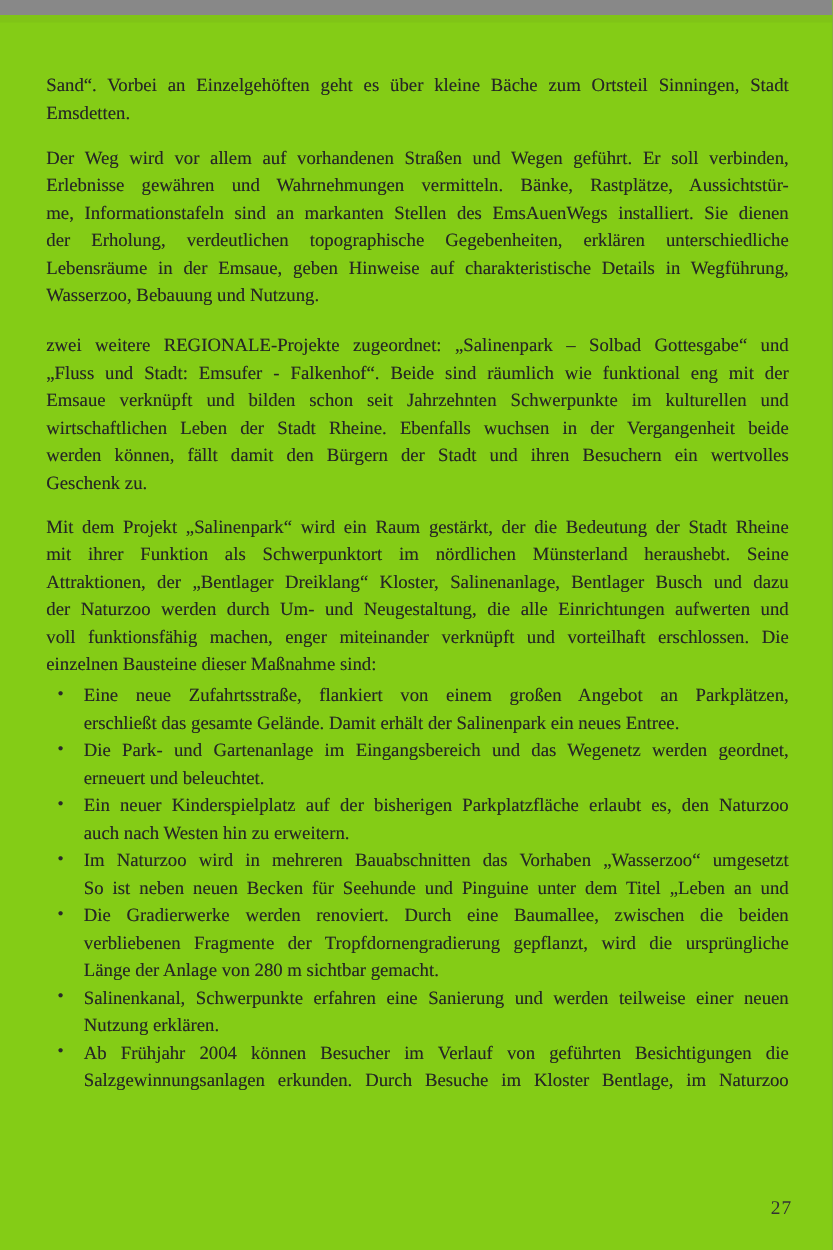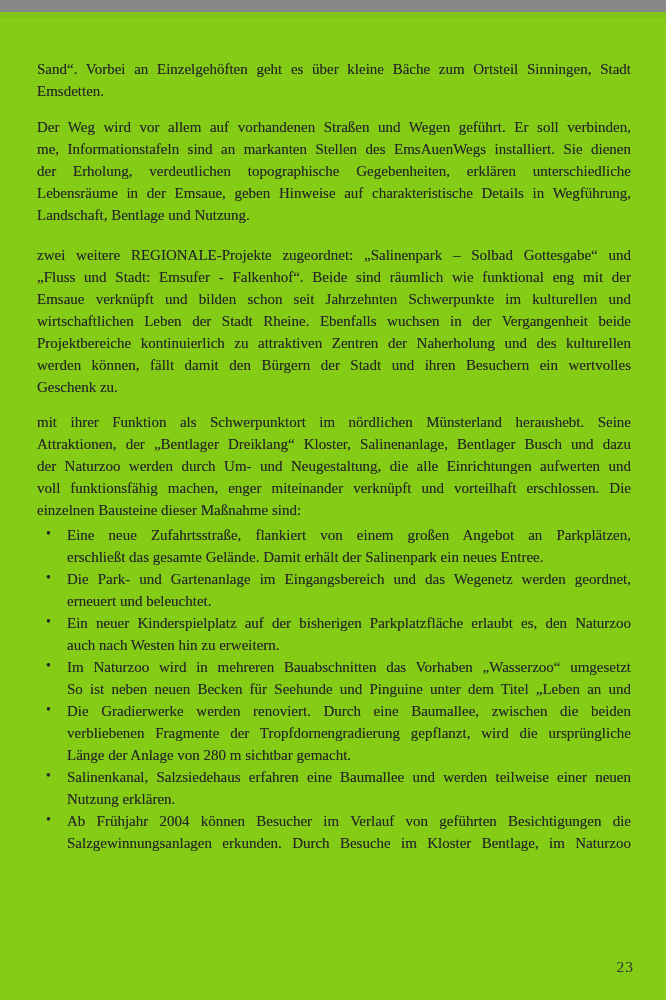--- a/index.html
+++ b/index.html
@@ -80,37 +80,38 @@
 
   <div class="content">
 
     <div class="para p1">
         <div class="line">Sand“. Vorbei an Einzelgehöften geht es über kleine Bäche zum Ortsteil Sinningen, Stadt</div>
         <div class="line last">Emsdetten.</div>
       </div>
 
     <div class="para p2">
         <div class="line">Der Weg wird vor allem auf vorhandenen Straßen und Wegen geführt. Er soll verbinden,</div>
+        <div class="line">Erlebnisse gewähren und Wahrnehmungen vermitteln. Bänke, Rastplätze, Aussichtstür-</div>
         <div class="line">me, Informationstafeln sind an markanten Stellen des EmsAuenWegs installiert. Sie dienen</div>
         <div class="line">der Erholung, verdeutlichen topographische Gegebenheiten, erklären unterschiedliche</div>
         <div class="line">Lebensräume in der Emsaue, geben Hinweise auf charakteristische Details in Wegführung,</div>
-        <div class="line last">Landschaft, Bentlage und Nutzung.</div>
+        <div class="line last">Wasserzoo, Bebauung und Nutzung.</div>
       </div>
 
     <div class="para p3">
         <div class="line">zwei weitere REGIONALE-Projekte zugeordnet: „Salinenpark – Solbad Gottesgabe“ und</div>
         <div class="line">„Fluss und Stadt: Emsufer - Falkenhof“. Beide sind räumlich wie funktional eng mit der</div>
         <div class="line">Emsaue verknüpft und bilden schon seit Jahrzehnten Schwerpunkte im kulturellen und</div>
         <div class="line">wirtschaftlichen Leben der Stadt Rheine. Ebenfalls wuchsen in der Vergangenheit beide</div>
-        <div class="line">Projektbereiche kontinuierlich zu attraktiven Zentren der Naherholung und des kulturellen</div>
         <div class="line">werden können, fällt damit den Bürgern der Stadt und ihren Besuchern ein wertvolles</div>
         <div class="line last">Geschenk zu.</div>
       </div>
 
     <div class="para p4">
+        <div class="line">Mit dem Projekt „Salinenpark“ wird ein Raum gestärkt, der die Bedeutung der Stadt Rheine</div>
         <div class="line">mit ihrer Funktion als Schwerpunktort im nördlichen Münsterland heraushebt. Seine</div>
         <div class="line">Attraktionen, der „Bentlager Dreiklang“ Kloster, Salinenanlage, Bentlager Busch und dazu</div>
         <div class="line">der Naturzoo werden durch Um- und Neugestaltung, die alle Einrichtungen aufwerten und</div>
         <div class="line">voll funktionsfähig machen, enger miteinander verknüpft und vorteilhaft erschlossen. Die</div>
         <div class="line last">einzelnen Bausteine dieser Maßnahme sind:</div>
       </div>
 
     <div class="bullets">
 
       <div class="bullet">
@@ -150,31 +151,31 @@
         <div>
             <div class="line">Die Gradierwerke werden renoviert. Durch eine Baumallee, zwischen die beiden</div>
             <div class="line">verbliebenen Fragmente der Tropfdornengradierung gepflanzt, wird die ursprüngliche</div>
             <div class="line last">Länge der Anlage von 280 m sichtbar gemacht.</div>
           </div>
       </div>
 
       <div class="bullet">
         <span class="marker">•</span>
         <div>
-            <div class="line">Salinenkanal, Salzsiedehaus erfahren eine Baumallee und werden teilweise einer neuen</div>
+            <div class="line">Salinenkanal, Schwerpunkte erfahren eine Sanierung und werden teilweise einer neuen</div>
             <div class="line last">Nutzung erklären.</div>
           </div>
       </div>
 
       <div class="bullet">
         <span class="marker">•</span>
         <div>
             <div class="line">Ab Frühjahr 2004 können Besucher im Verlauf von geführten Besichtigungen die</div>
             <div class="line">Salzgewinnungsanlagen erkunden. Durch Besuche im Kloster Bentlage, im Naturzoo</div>
           </div>
       </div>
 
     </div>
   </div>
 
-  <div class="pagenum">23</div>
+  <div class="pagenum">27</div>
 
 </div>
 
 </body></html>

